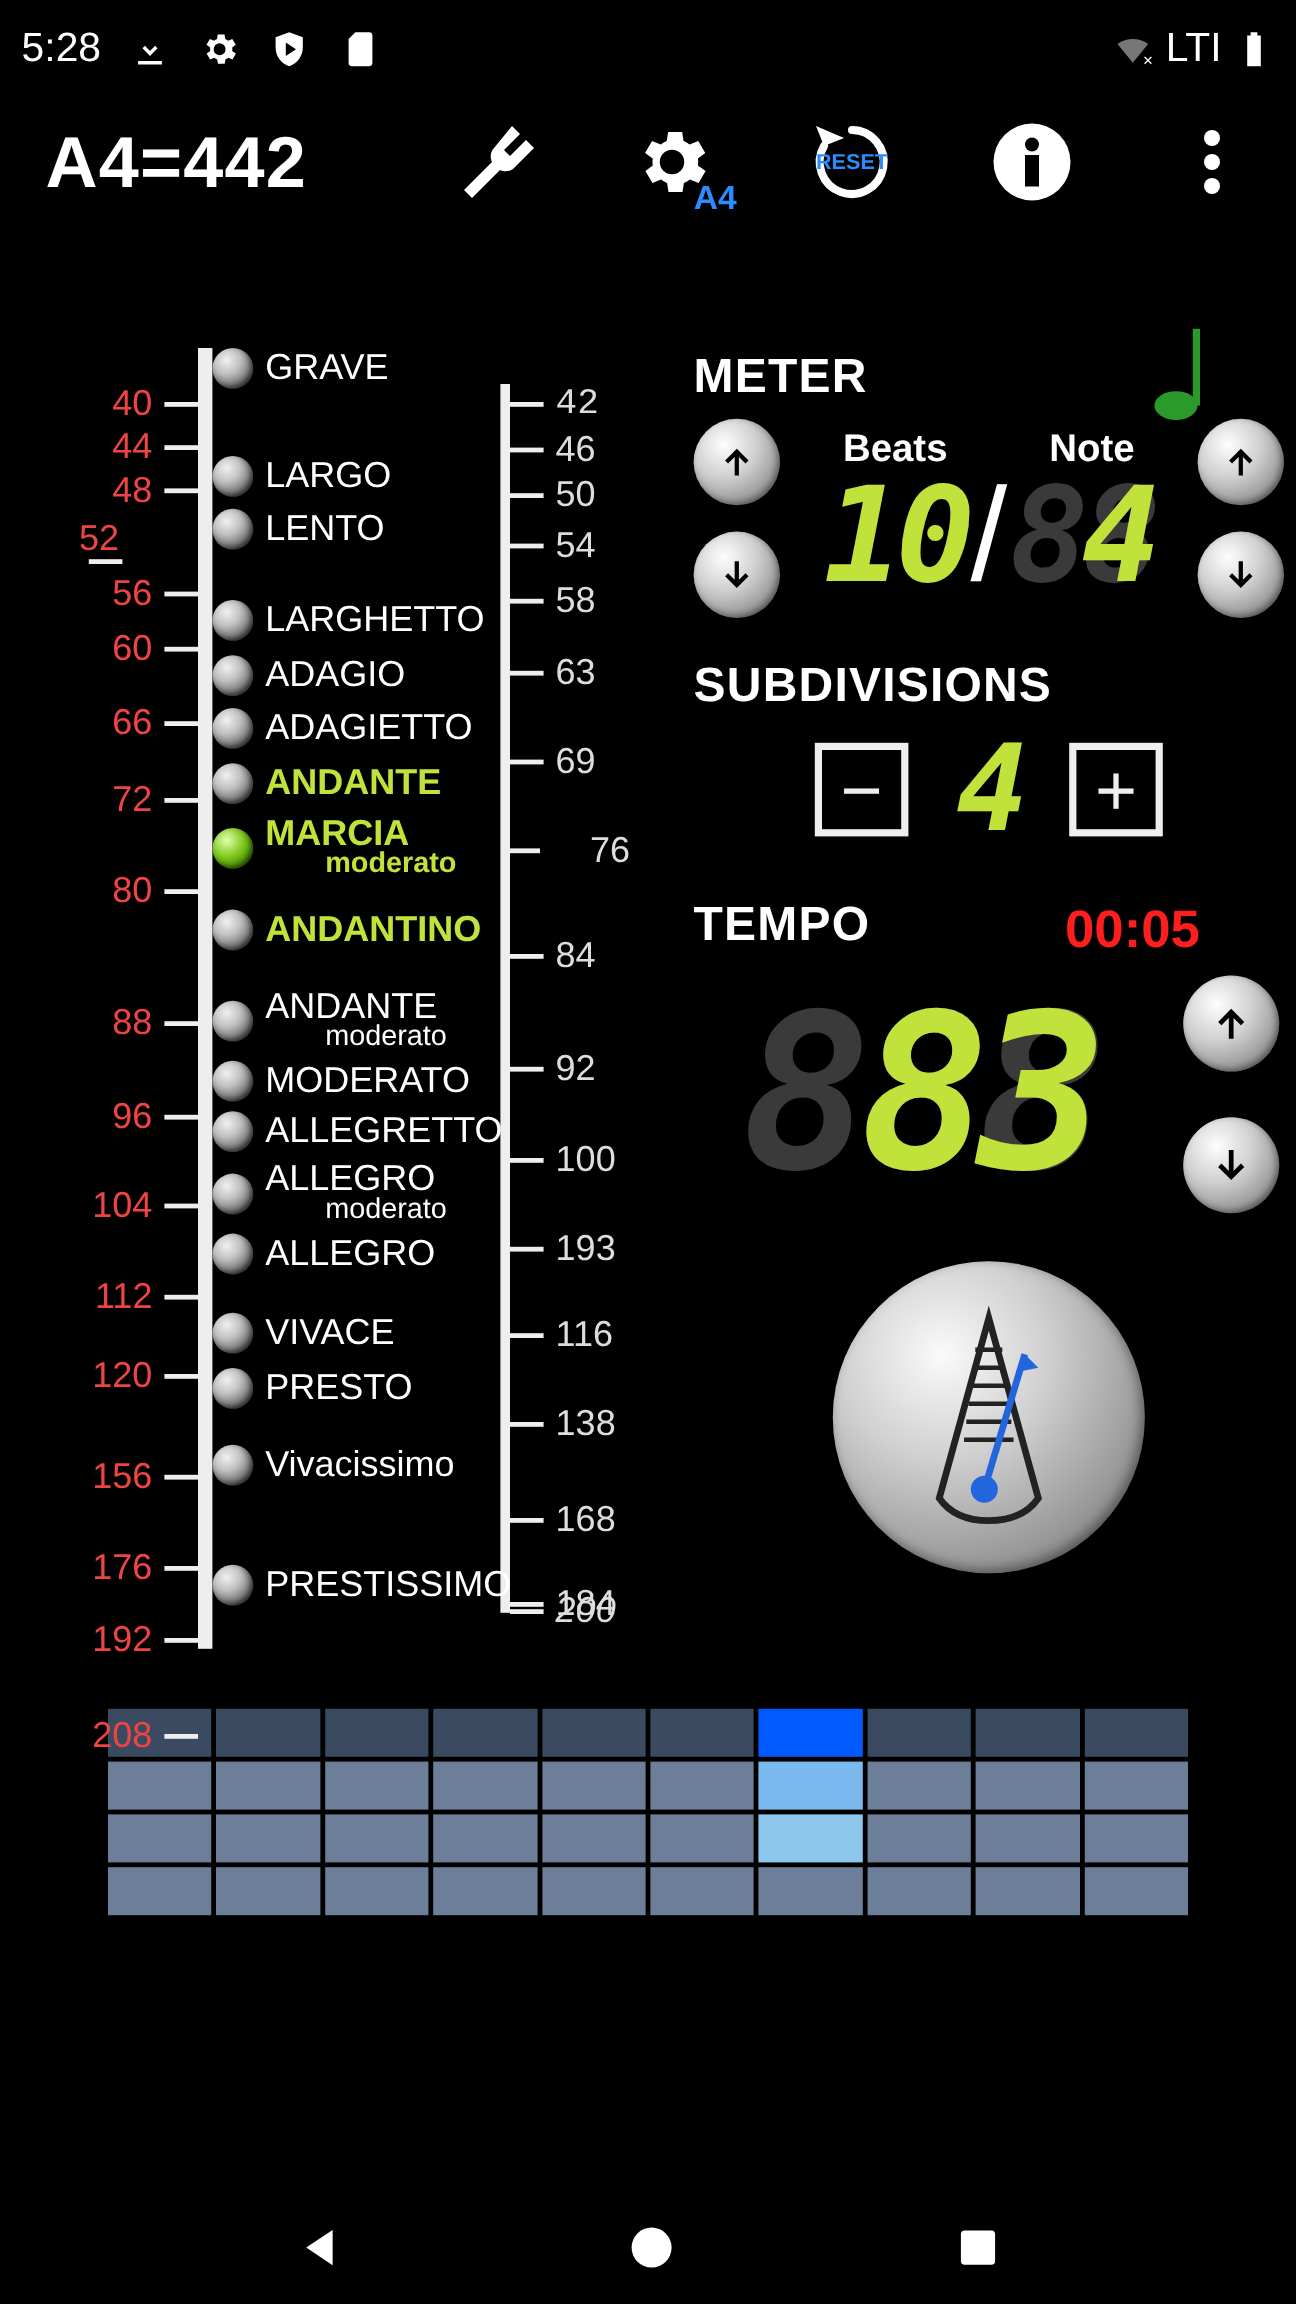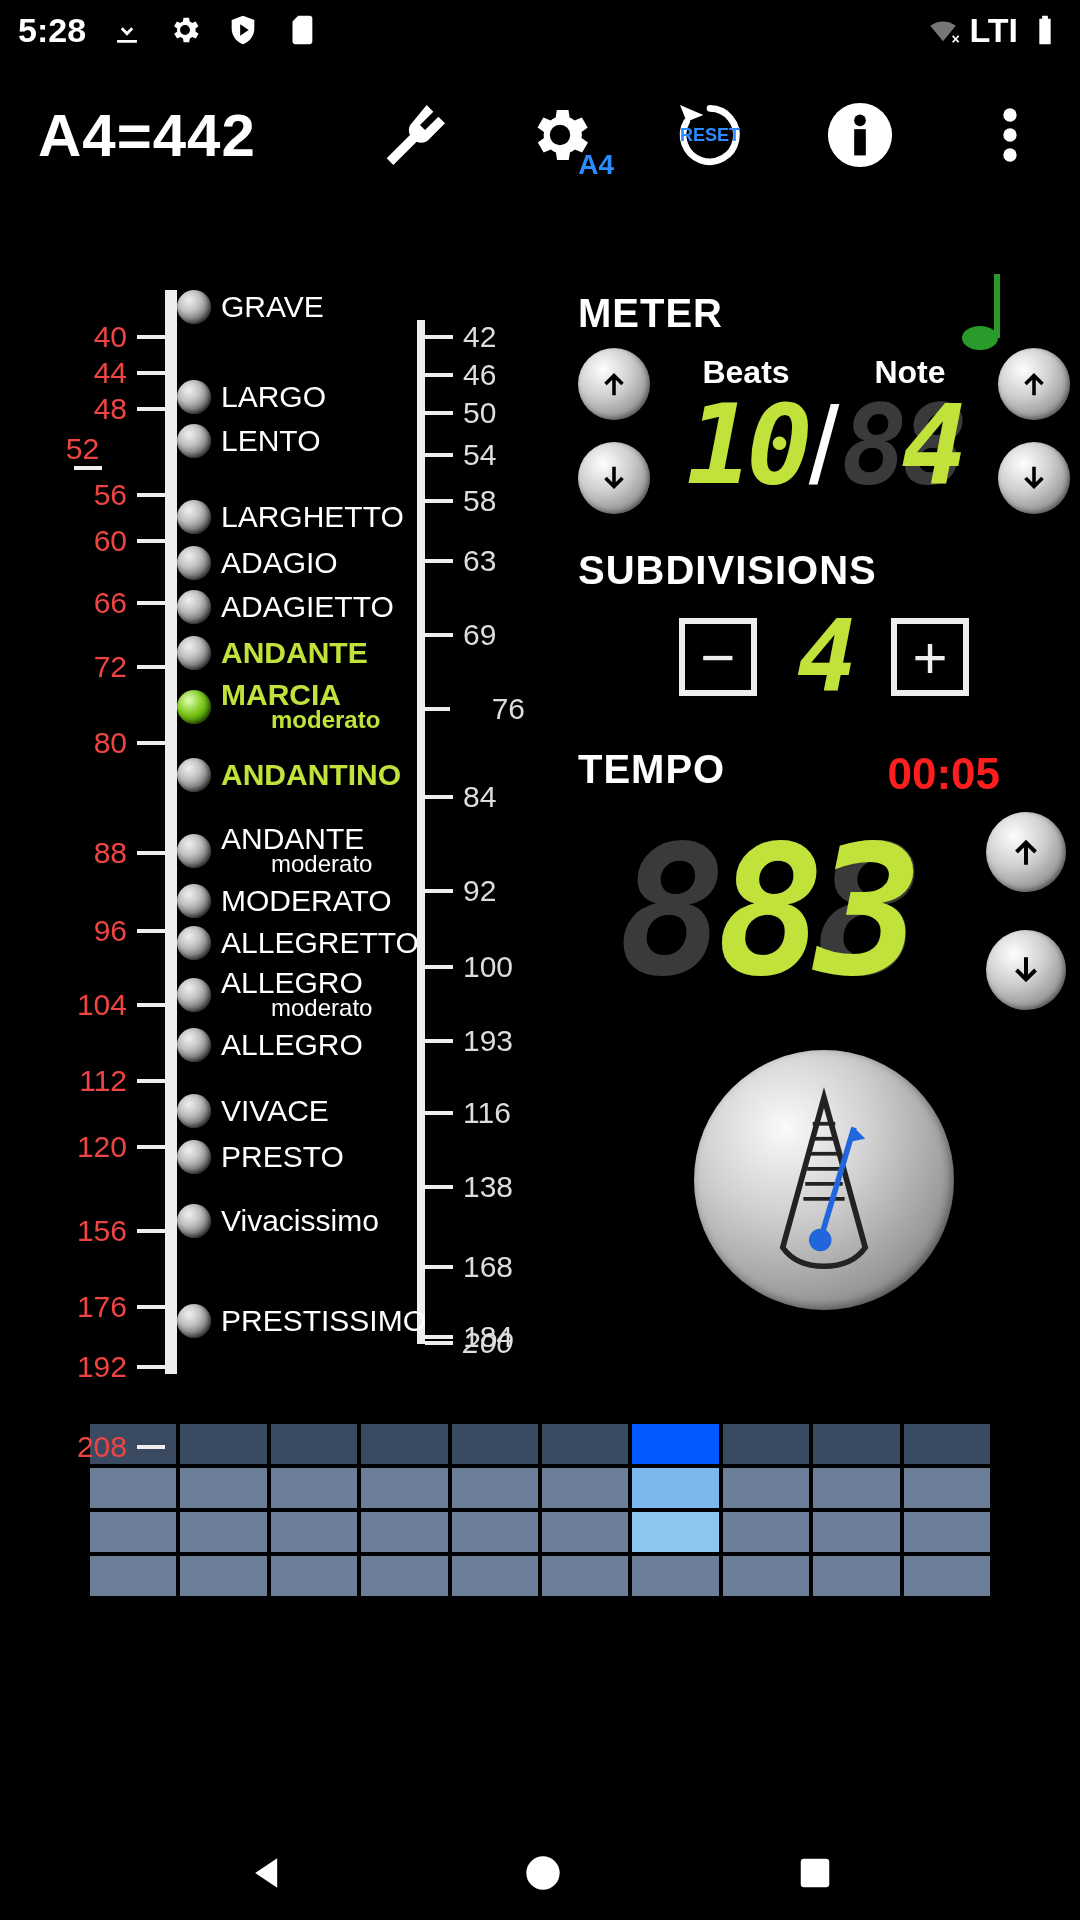--- a/index.html
+++ b/index.html
@@ -10,24 +10,24 @@
     color: #fff;
     font-family: sans-serif;
     overflow: hidden;
     position: relative;
     transform-origin: top left;
   }
   
   .status-bar {
     height: 60px;
     display: flex;
-    align-items: center;
+    align-items: flex-end;
     padding: 0 18px;
     font-size: 34px;
-    font-weight: 700;
+    font-weight: 400;
   }
   .status-left { display: flex; align-items: center; gap: 24px; }
   .status-right { margin-left: auto; display: flex; align-items: center; gap: 10px; }
   .status-icon-svg { width: 34px; height: 34px; }
 
   
   .app-bar {
     height: 150px;
     display: flex;
     align-items: center;
@@ -439,21 +439,21 @@
           <div class="radio"></div>
           <div><span class="term-label">Vivacissimo</span></div>
         </div>
         <div class="term-row" style="top: 1014px;">
           <div class="radio"></div>
           <div><span class="term-label">PRESTISSIMO</span></div>
         </div>
       </div>
     <div class="right-bar"></div>
     <div class="right-scale" id="right-scale">
-        <div class="tick-row" style="top: 30px;">
+        <div class="tick-row" style="top: 30px; font-family: Liberation Mono, monospace;">
           <span class="tick"></span>
           <span class="tick-num">42</span>
         </div>
         <div class="tick-row" style="top: 68px;">
           <span class="tick"></span>
           <span class="tick-num">46</span>
         </div>
         <div class="tick-row" style="top: 106px;">
           <span class="tick"></span>
           <span class="tick-num">50</span>

